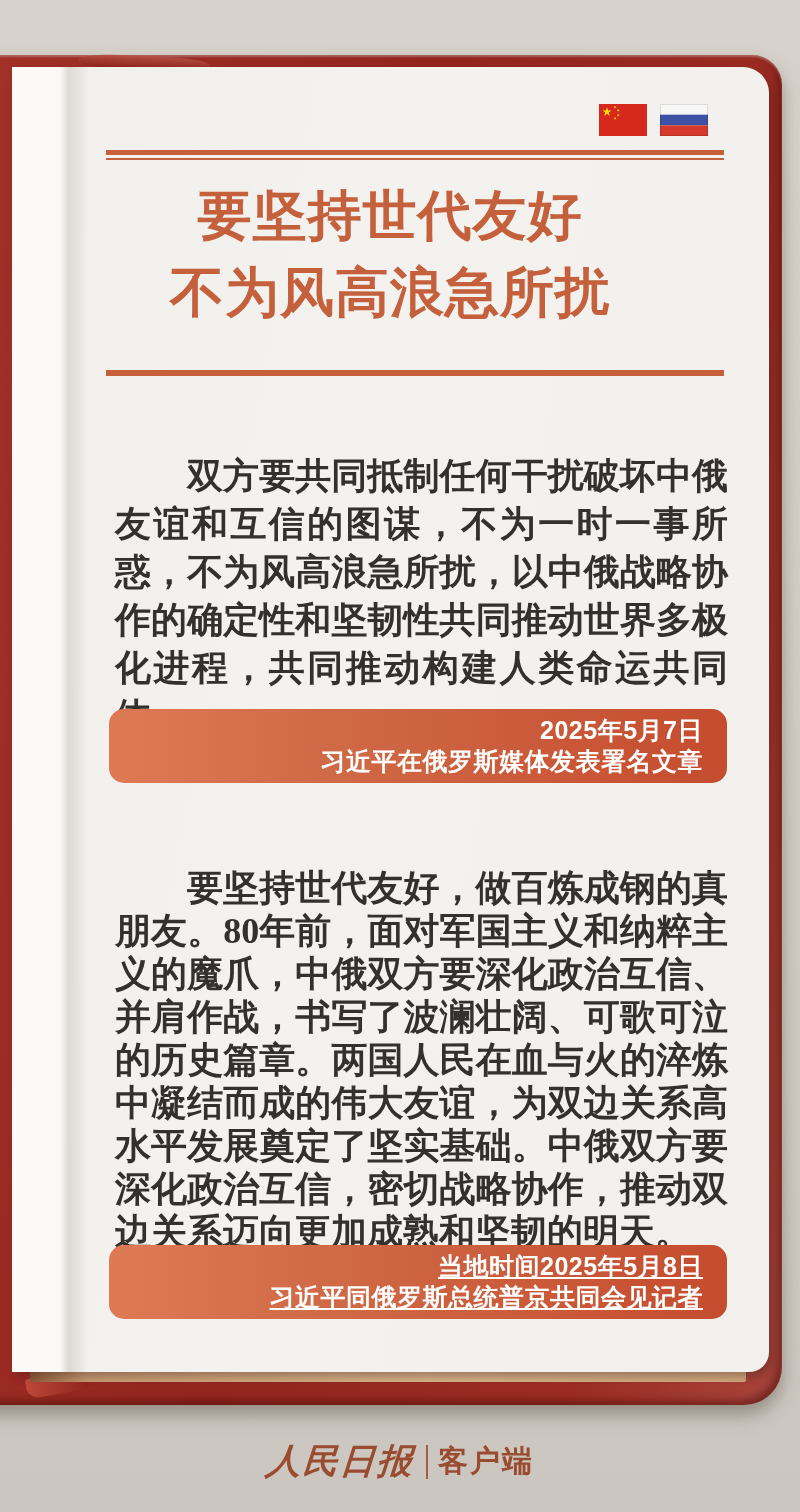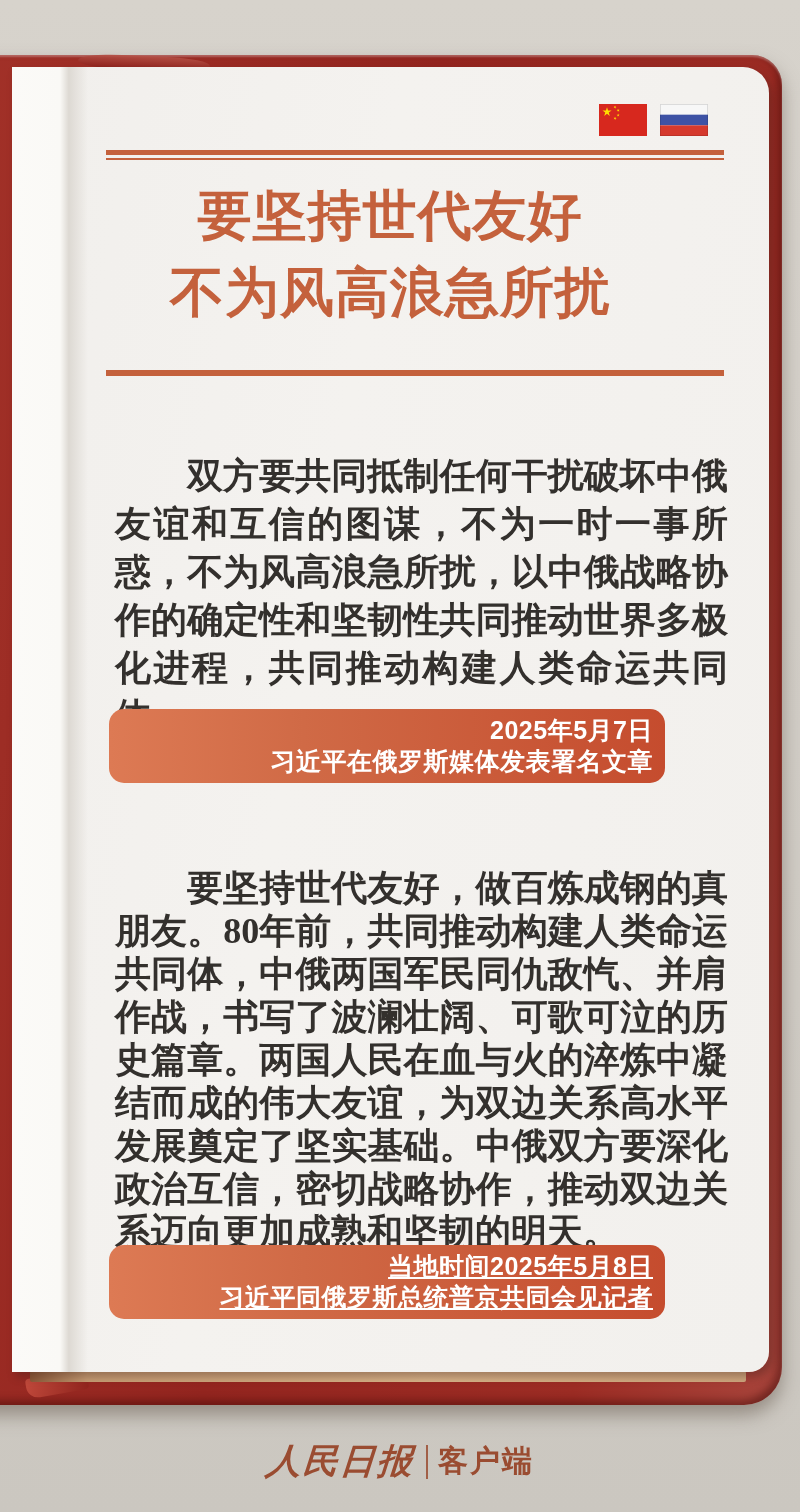--- a/index.html
+++ b/index.html
@@ -54,24 +54,24 @@
   .title span{display:block;}
 
   
   .quote{position:absolute;margin:0;color:#33302d;
          font-family:"Liberation Serif","DejaVu Serif",serif;
          font-weight:700;font-size:36px;text-indent:72px;text-align:justify;}
   .quote-1{left:103px;top:385px;width:613px;line-height:48px;}
   .quote-2{left:103px;top:800px;width:613px;line-height:43px;}
 
   
-  .badge{position:absolute;left:97px;width:556px;height:74px;border-radius:15px;
+  .badge{position:absolute;left:97px;width:618px;height:74px;border-radius:15px;
          background:linear-gradient(90deg,#dd7a54 0%,#d06a46 35%,#c54c2e 100%);
          color:#ffffff;display:flex;flex-direction:column;justify-content:center;
-         align-items:flex-end;padding-right:12px;box-sizing:border-box;
+         align-items:flex-end;padding-right:24px;box-sizing:border-box;
          font-weight:700;font-size:25px;line-height:31px;letter-spacing:.5px;}
   .badge-1{top:642px;}
   .badge-2{top:1178px;text-decoration:underline;}
 
   
   .footer{position:absolute;left:0;top:1438px;width:800px;display:flex;
           justify-content:center;align-items:center;color:#9a4c31;}
   .masthead{font-family:"Liberation Serif","DejaVu Serif",serif;font-style:italic;
           font-weight:700;font-size:35px;letter-spacing:2px;transform:skewX(-4deg);}
   .logo-divider{display:inline-block;width:2px;height:34px;background:#9a4c31;
@@ -131,21 +131,21 @@
         <i class="thick"></i>
       </div>
 
     <p class="quote quote-1">双方要共同抵制任何干扰破坏中俄友谊和互信的图谋，不为一时一事所惑，不为风高浪急所扰，以中俄战略协作的确定性和坚韧性共同推动世界多极化进程，共同推动构建人类命运共同体。</p>
 
     <div class="badge badge-1">
       <span class="badge-date">2025年5月7日</span>
       <span class="badge-event">习近平在俄罗斯媒体发表署名文章</span>
     </div>
 
-    <p class="quote quote-2">要坚持世代友好，做百炼成钢的真朋友。80年前，共同推动构建人类命运共同体，中俄两国军民同仇敌忾、并肩作战，书写了波澜壮阔、可歌可泣的历史篇章。两国人民在血与火的淬炼中凝结而成的伟大友谊，为双边关系高水平发展奠定了坚实基础。中俄双方要深化政治互信，密切战略协作，推动双边关系迈向更加成熟和坚韧的明天。</p>
+    <p class="quote quote-2">要坚持世代友好，做百炼成钢的真朋友。80年前，面对军国主义和纳粹主义的魔爪，中俄双方要深化政治互信、并肩作战，书写了波澜壮阔、可歌可泣的历史篇章。两国人民在血与火的淬炼中凝结而成的伟大友谊，为双边关系高水平发展奠定了坚实基础。中俄双方要深化政治互信，密切战略协作，推动双边关系迈向更加成熟和坚韧的明天。</p>
 
     <div class="badge badge-2">
       <span class="badge-date">当地时间2025年5月8日</span>
       <span class="badge-event">习近平同俄罗斯总统普京共同会见记者</span>
     </div>
 
   </div>
 
   <div class="footer">
     <span class="masthead">人民日报</span>

